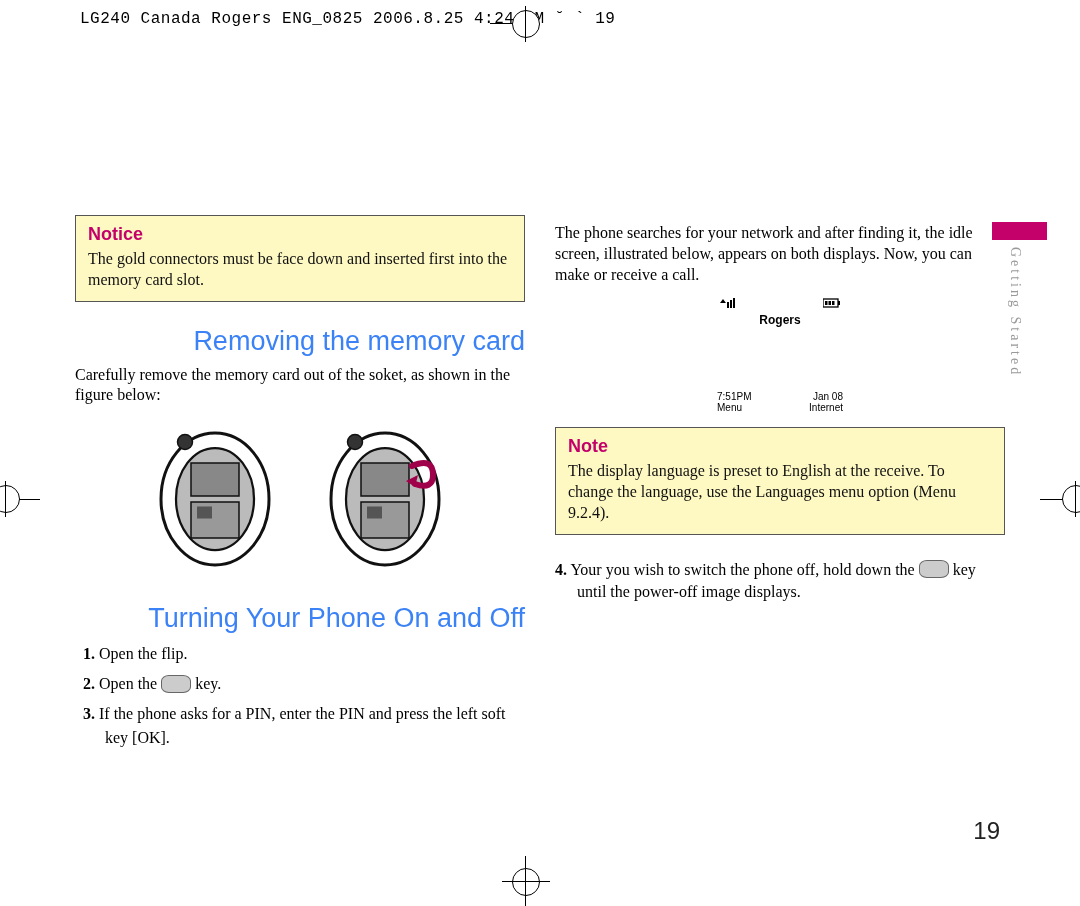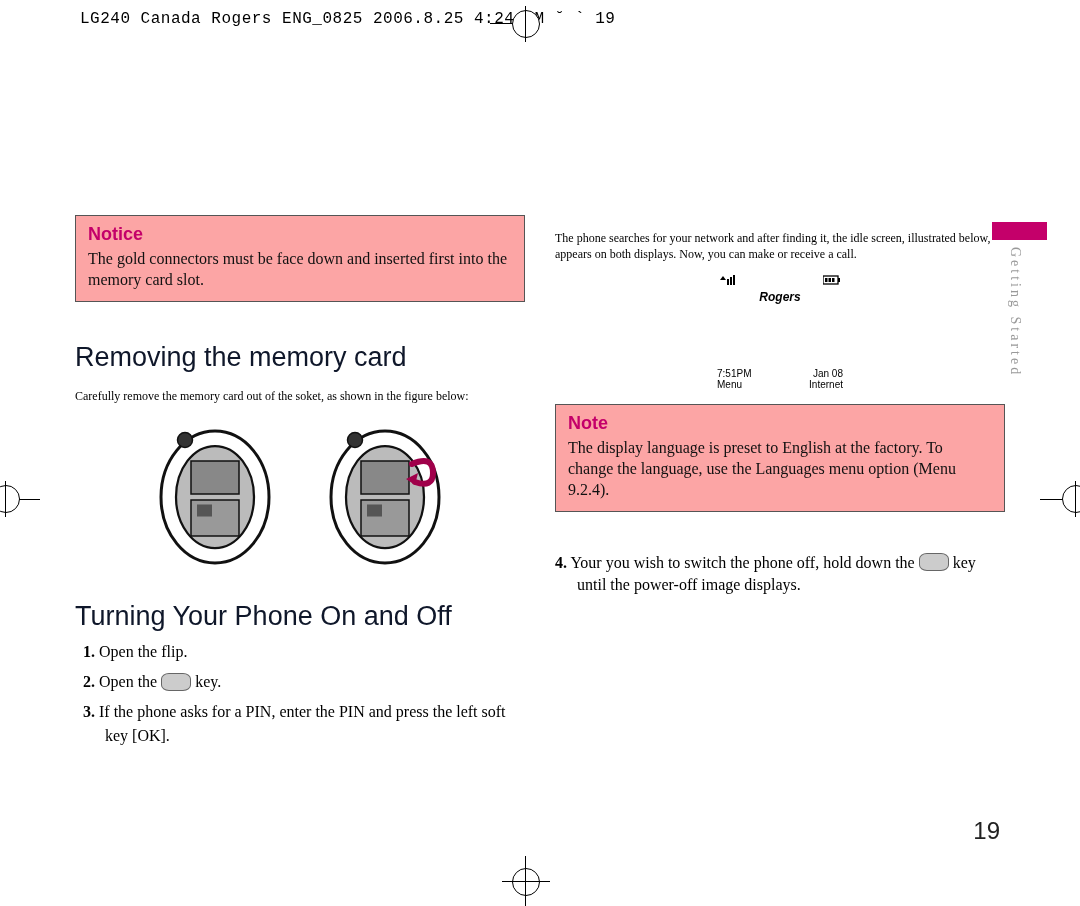--- a/index.html
+++ b/index.html
@@ -88,47 +88,48 @@
     column-gap: 30px;
     padding-top: 145px;
   }
   .col {
     flex: 1;
     min-width: 0;
   }
 
   .notice-box {
     border: 1px solid #555;
-    background: #fca5a5;
+    background: #fef9c3;
     padding: 8px 12px 10px 12px;
-    margin-bottom: 40px;
+    margin-bottom: 24px;
   }
   .notice-title {
     color: #c4006a;
     font-weight: 600;
     font-size: 18px;
     font-family: Arial, sans-serif;
     margin-bottom: 4px;
   }
   .notice-body {
     font-size: 16px;
     line-height: 1.3;
     color: #111;
   }
   h2.section {
-    color: #0f172a;
+    color: #3b82f6;
     font-weight: 400;
     font-size: 27px;
     font-family: Arial, sans-serif;
     margin: 0 0 8px 0;
+    text-align: right;
   }
   p.body {
-    font-size: 12px;
+    font-size: 16px;
     line-height: 1.3;
-    margin: 16px 0 12px 0;
+    margin: 8px 0 12px 0;
   }
   .figure-placeholder {
     width: 100%;
     height: 155px;
     display:flex;
     justify-content:center;
     align-items:center;
     gap:20px;
     margin: 10px 0 30px;
   }
@@ -170,21 +171,21 @@
     width: 130px;
     margin: 8px auto 14px;
     font-family: Arial, sans-serif;
     font-size: 10px;
   }
   .screen-status {
     display:flex; justify-content:space-between; padding: 0 4px 2px;
     font-weight:bold; font-size:12px;
   }
   .screen-logo {
-    text-align:center; font-style:italic; font-weight:bold; font-size:12px;
+    text-align:center; font-weight:bold; font-size:12px;
     margin-bottom: 64px;
   }
   .screen-bottom {
     display:flex; justify-content:space-between; padding: 0 2px;
   }
 
   .li-4 {
     font-size:16px; line-height:1.4; padding-left:22px; text-indent:-22px;
     margin-top: 20px;
   }
@@ -317,21 +318,21 @@
           <span>Jan 08</span>
         </div>
         <div class="screen-bottom">
           <span>Menu</span>
           <span>Internet</span>
         </div>
       </div>
 
       <div class="notice-box">
         <div class="notice-title">Note</div>
-        <div class="notice-body">The display language is preset to English at the factory. To change the language, use the Languages menu option (Menu 9.2.4).</div>
+        <div class="notice-body">The display language is preset to English at the receive. To change the language, use the Languages menu option (Menu 9.2.4).</div>
       </div>
 
       <div class="li-4">
         <span class="num">4.</span><span> Your you wish to switch the phone off, hold down the </span><span class="key-icon"></span><span> key until the power-off image displays.</span>
       </div>
     </div>
   </div>
 
   <div class="page-num">19</div>
 </div>

